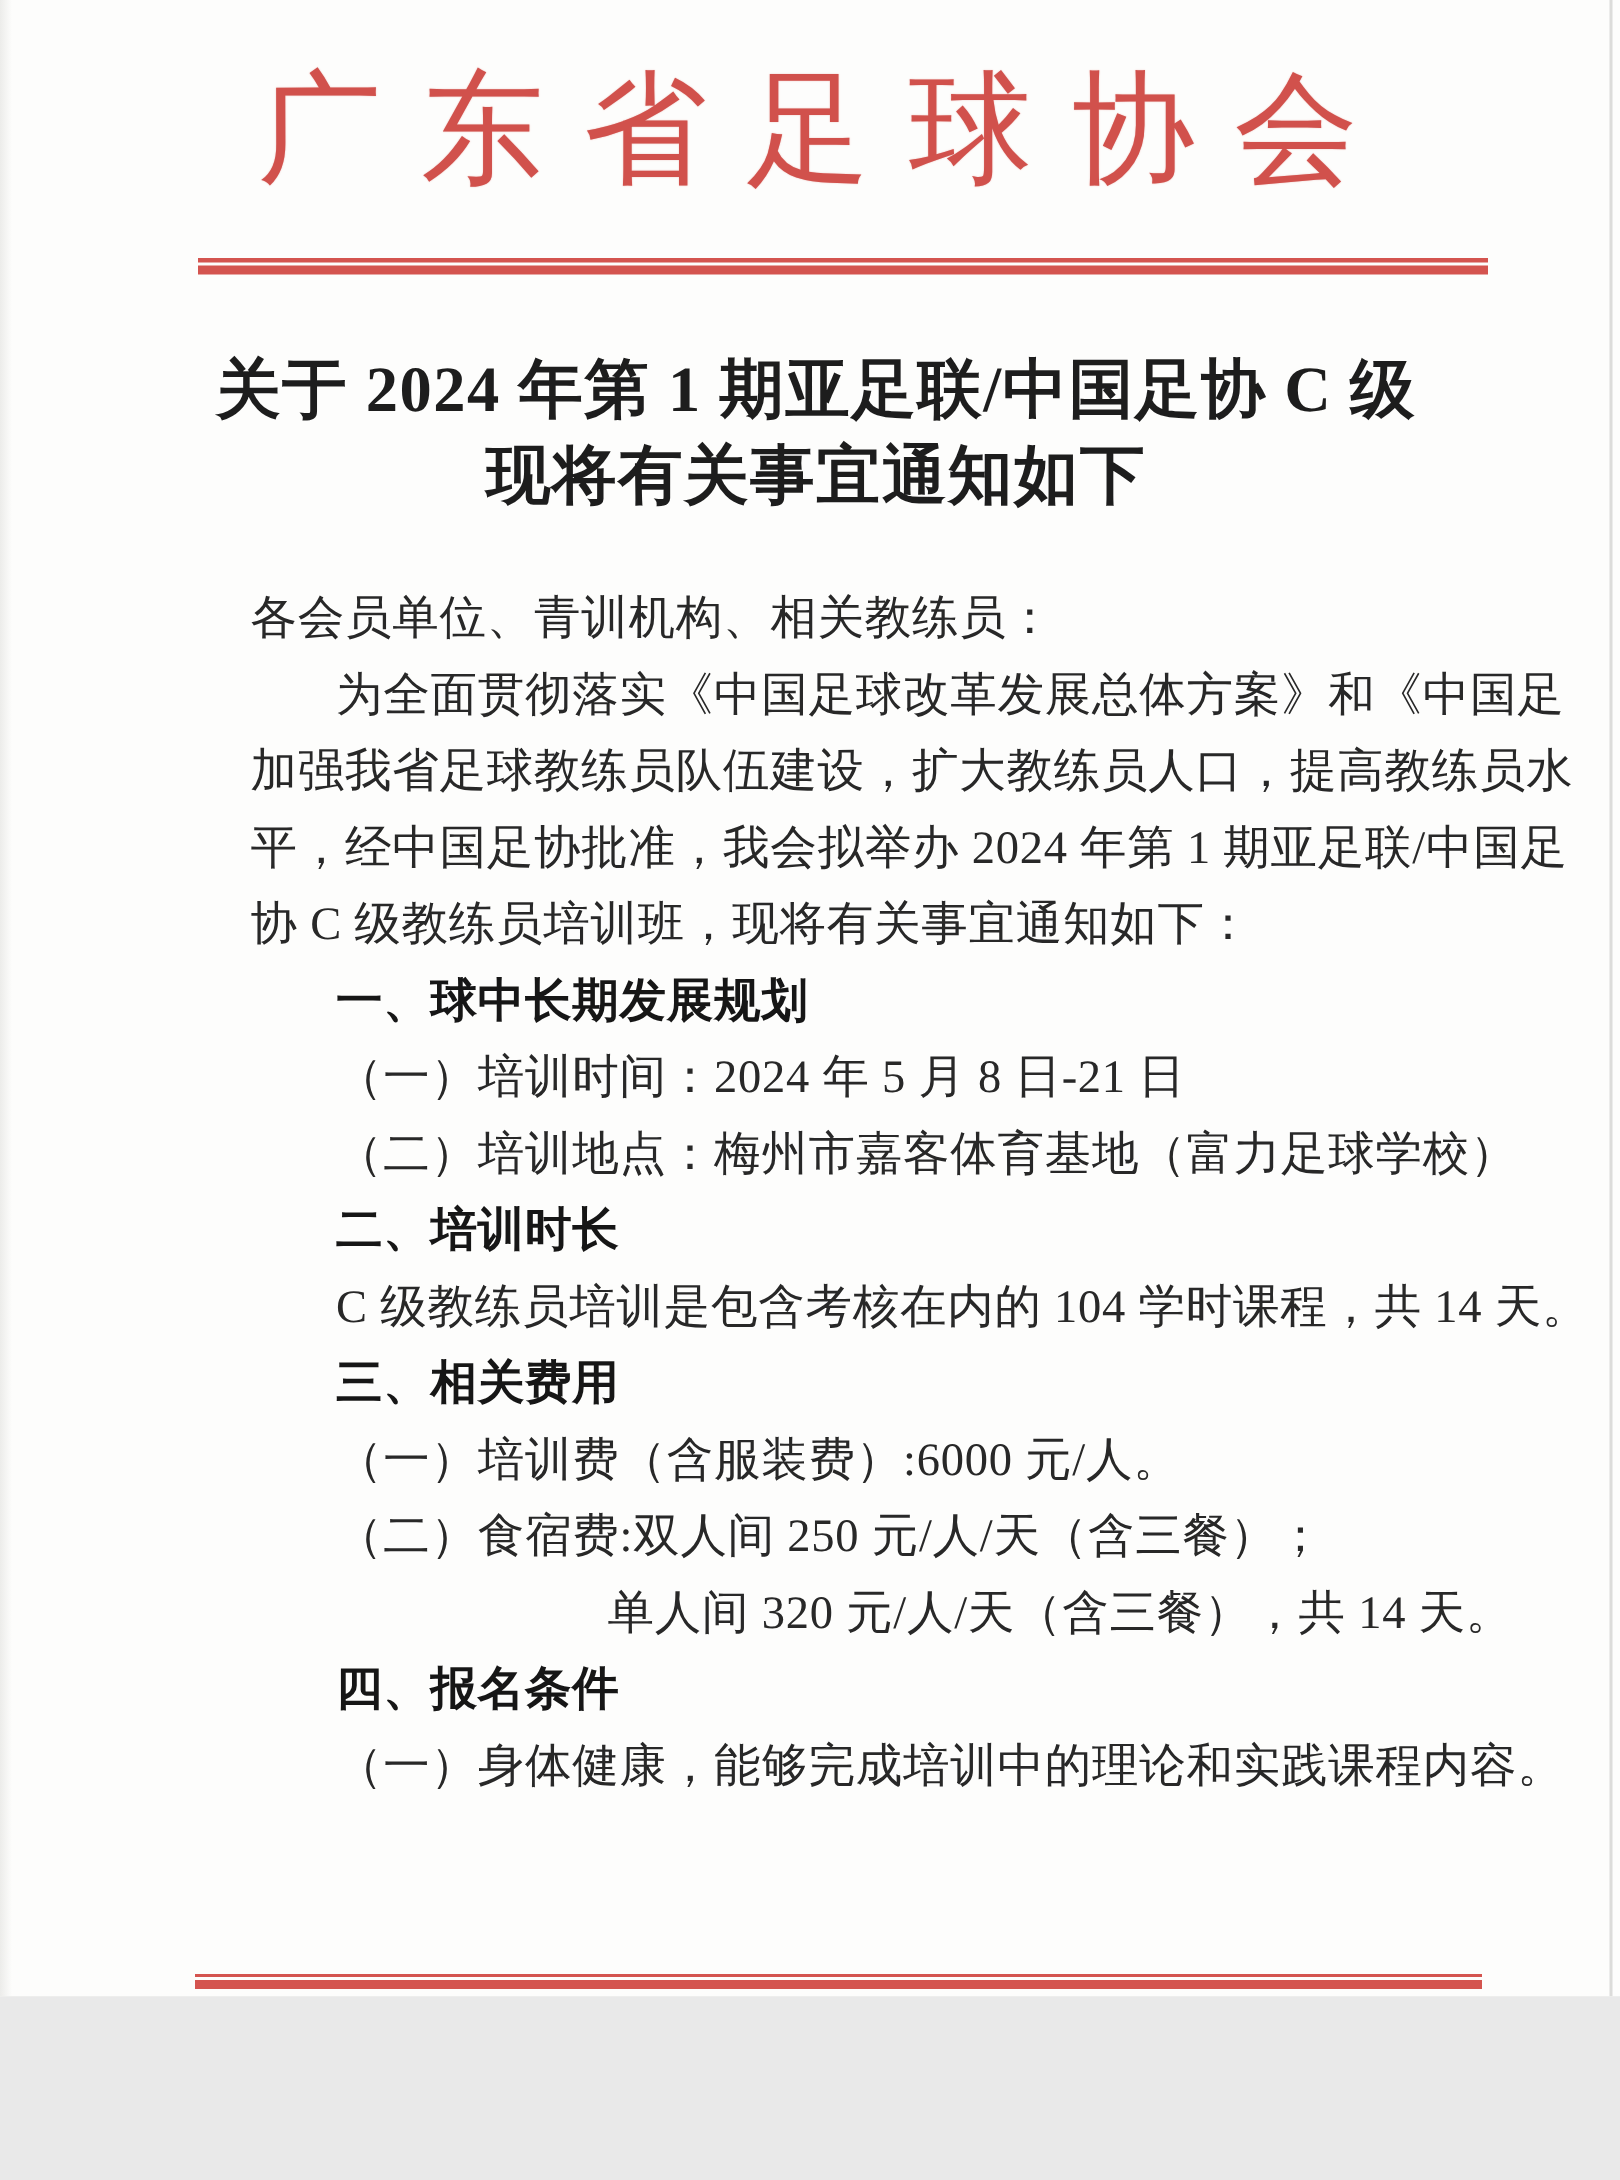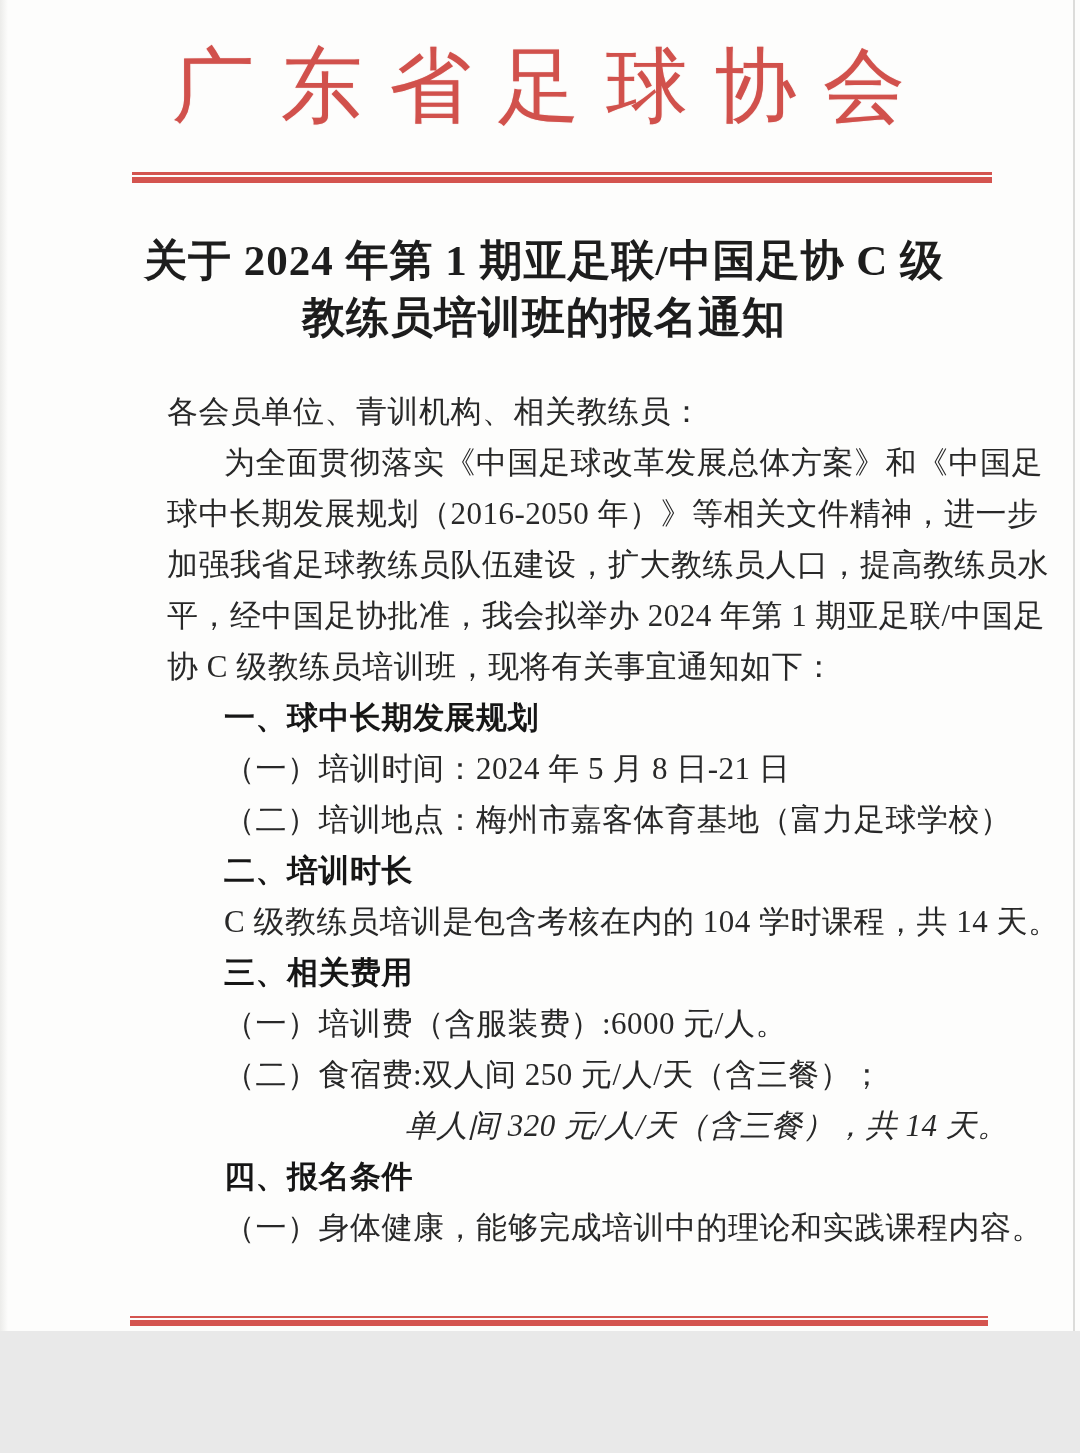--- a/index.html
+++ b/index.html
@@ -63,21 +63,21 @@
     font-size: 31px;
     line-height: 51px;
     color: #282828;
     letter-spacing: 0.5px;
   }
   .doc-body p {
     margin: 0;
     white-space: nowrap;
   }
   .indent { padding-left: 57px; }
-  .deep-indent { padding-left: 238px; font-style: italic; }
+  .deep-indent { padding-left: 238px; }
   .heading { font-weight: 700; color: #161616; }
 
   .rule-bottom {
     position: absolute;
     left: 130px; top: 1316px; width: 858px;
   }
   .rule-bottom .thin  { height: 2px; background: #d4544f; margin-bottom: 2px; }
   .rule-bottom .thick { height: 6px; background: #d4544f; }
 </style>
 </head>
@@ -87,27 +87,26 @@
 
   <div class="letterhead">广 东 省 足 球 协 会</div>
 
   <div class="rule-top">
     <div class="thin"></div>
     <div class="thick"></div>
   </div>
 
   <h1 class="doc-title">
     <span>关于 2024 年第 1 期亚足联/中国足协 C 级</span><br>
-    <span>教练员培训班的报名通知</span>
+    <span>现将有关事宜通知如下</span>
   </h1>
 
   <div class="doc-body">
     <p>各会员单位、青训机构、相关教练员：</p>
     <p class="indent">为全面贯彻落实《中国足球改革发展总体方案》和《中国足</p>
-    <p>球中长期发展规划（2016-2050 年）》等相关文件精神，进一步</p>
     <p>加强我省足球教练员队伍建设，扩大教练员人口，提高教练员水</p>
     <p>平，经中国足协批准，我会拟举办 2024 年第 1 期亚足联/中国足</p>
     <p>协 C 级教练员培训班，现将有关事宜通知如下：</p>
     <p class="indent heading">一、球中长期发展规划</p>
     <p class="indent">（一）培训时间：2024 年 5 月 8 日-21 日</p>
     <p class="indent">（二）培训地点：梅州市嘉客体育基地（富力足球学校）</p>
     <p class="indent heading">二、培训时长</p>
     <p class="indent">C 级教练员培训是包含考核在内的 104 学时课程，共 14 天。</p>
     <p class="indent heading">三、相关费用</p>
     <p class="indent">（一）培训费（含服装费）:6000 元/人。</p>

